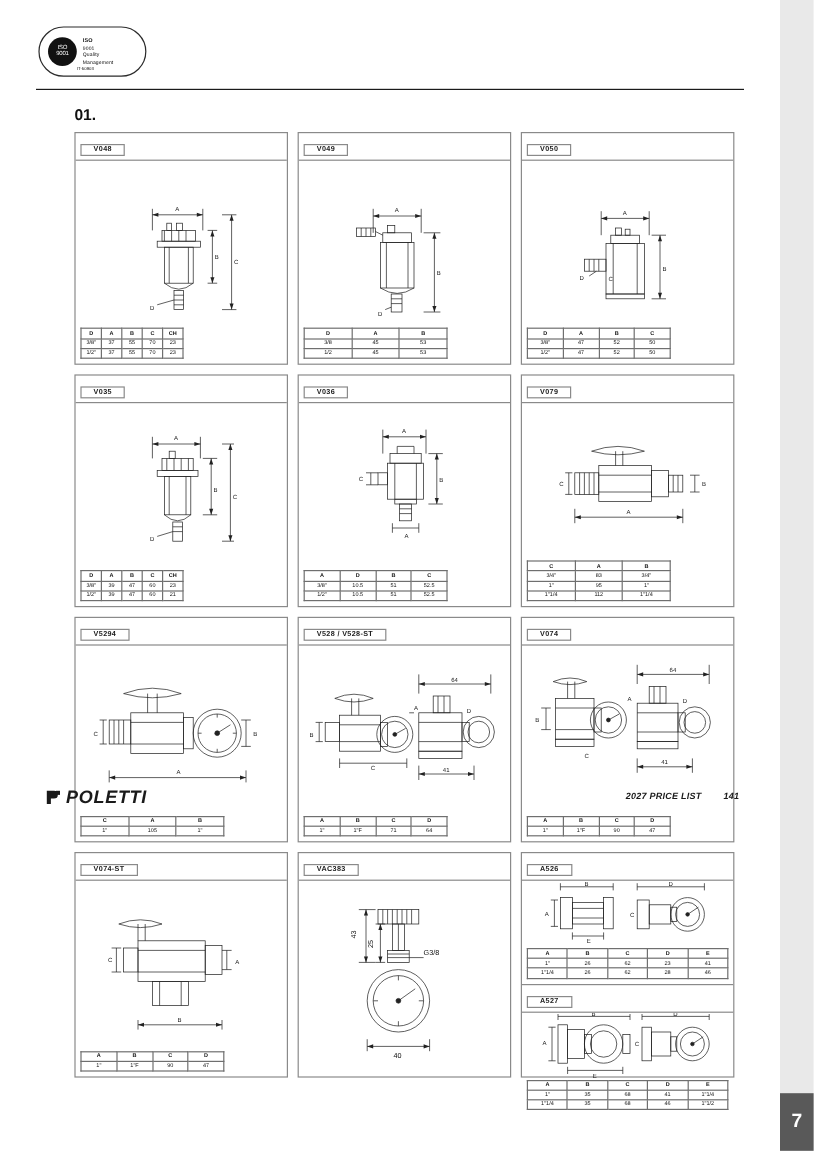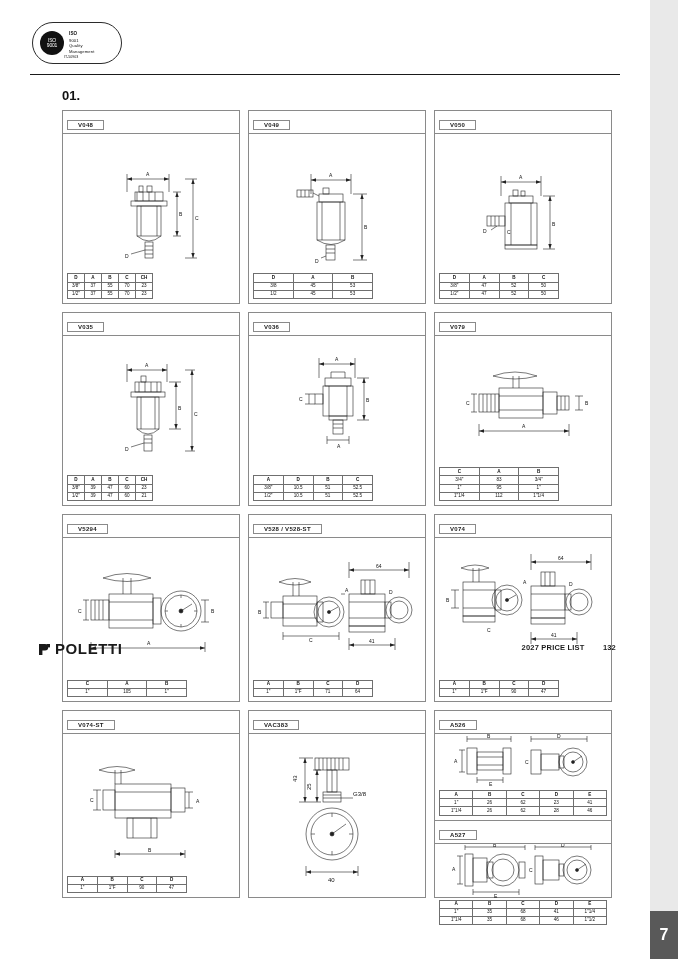--- a/index.html
+++ b/index.html
@@ -184,23 +184,24 @@
   .spec.tight { width: calc(100% - 90px); margin-left: 4px; }
   .spec.narrow { width: 120px; }
 
   
   .subcard { border-top: 1px solid #8a8a8a; }
 
   
   .footer {
     position: absolute;
     left: 0;
-    bottom: 40px;
+    bottom: 24px;
     width: 650px;
     height: 24px;
+    font-style: italic;
   }
   .logo {
     position: absolute;
     left: 38px;
     top: 0;
     display: flex;
     align-items: center;
     gap: 4px;
   }
   .logo-mark {
@@ -1155,21 +1156,21 @@
       <span class="logo-mark">
         <svg width="13" height="13" viewBox="0 0 13 13">
           <path d="M1 1 h6 a3.2 3.2 0 0 1 0 6.4 h-2.6 v4.6 h-3.4 z" fill="#1a1a1a"></path>
           <rect x="8.6" y="1" width="3.4" height="3.4" fill="#1a1a1a"></rect>
         </svg>
       </span>
       <span class="logo-text">POLETTI</span>
     </div>
     <div class="footer-right">
       <span>2027 PRICE LIST</span>
-      <span class="pg">132</span>
+      <span class="pg">141</span>
     </div>
   </div>
 
 </div>
 
 <div class="edge-strip">
   <div class="page-tab">7</div>
 </div>
 
 </body></html>

